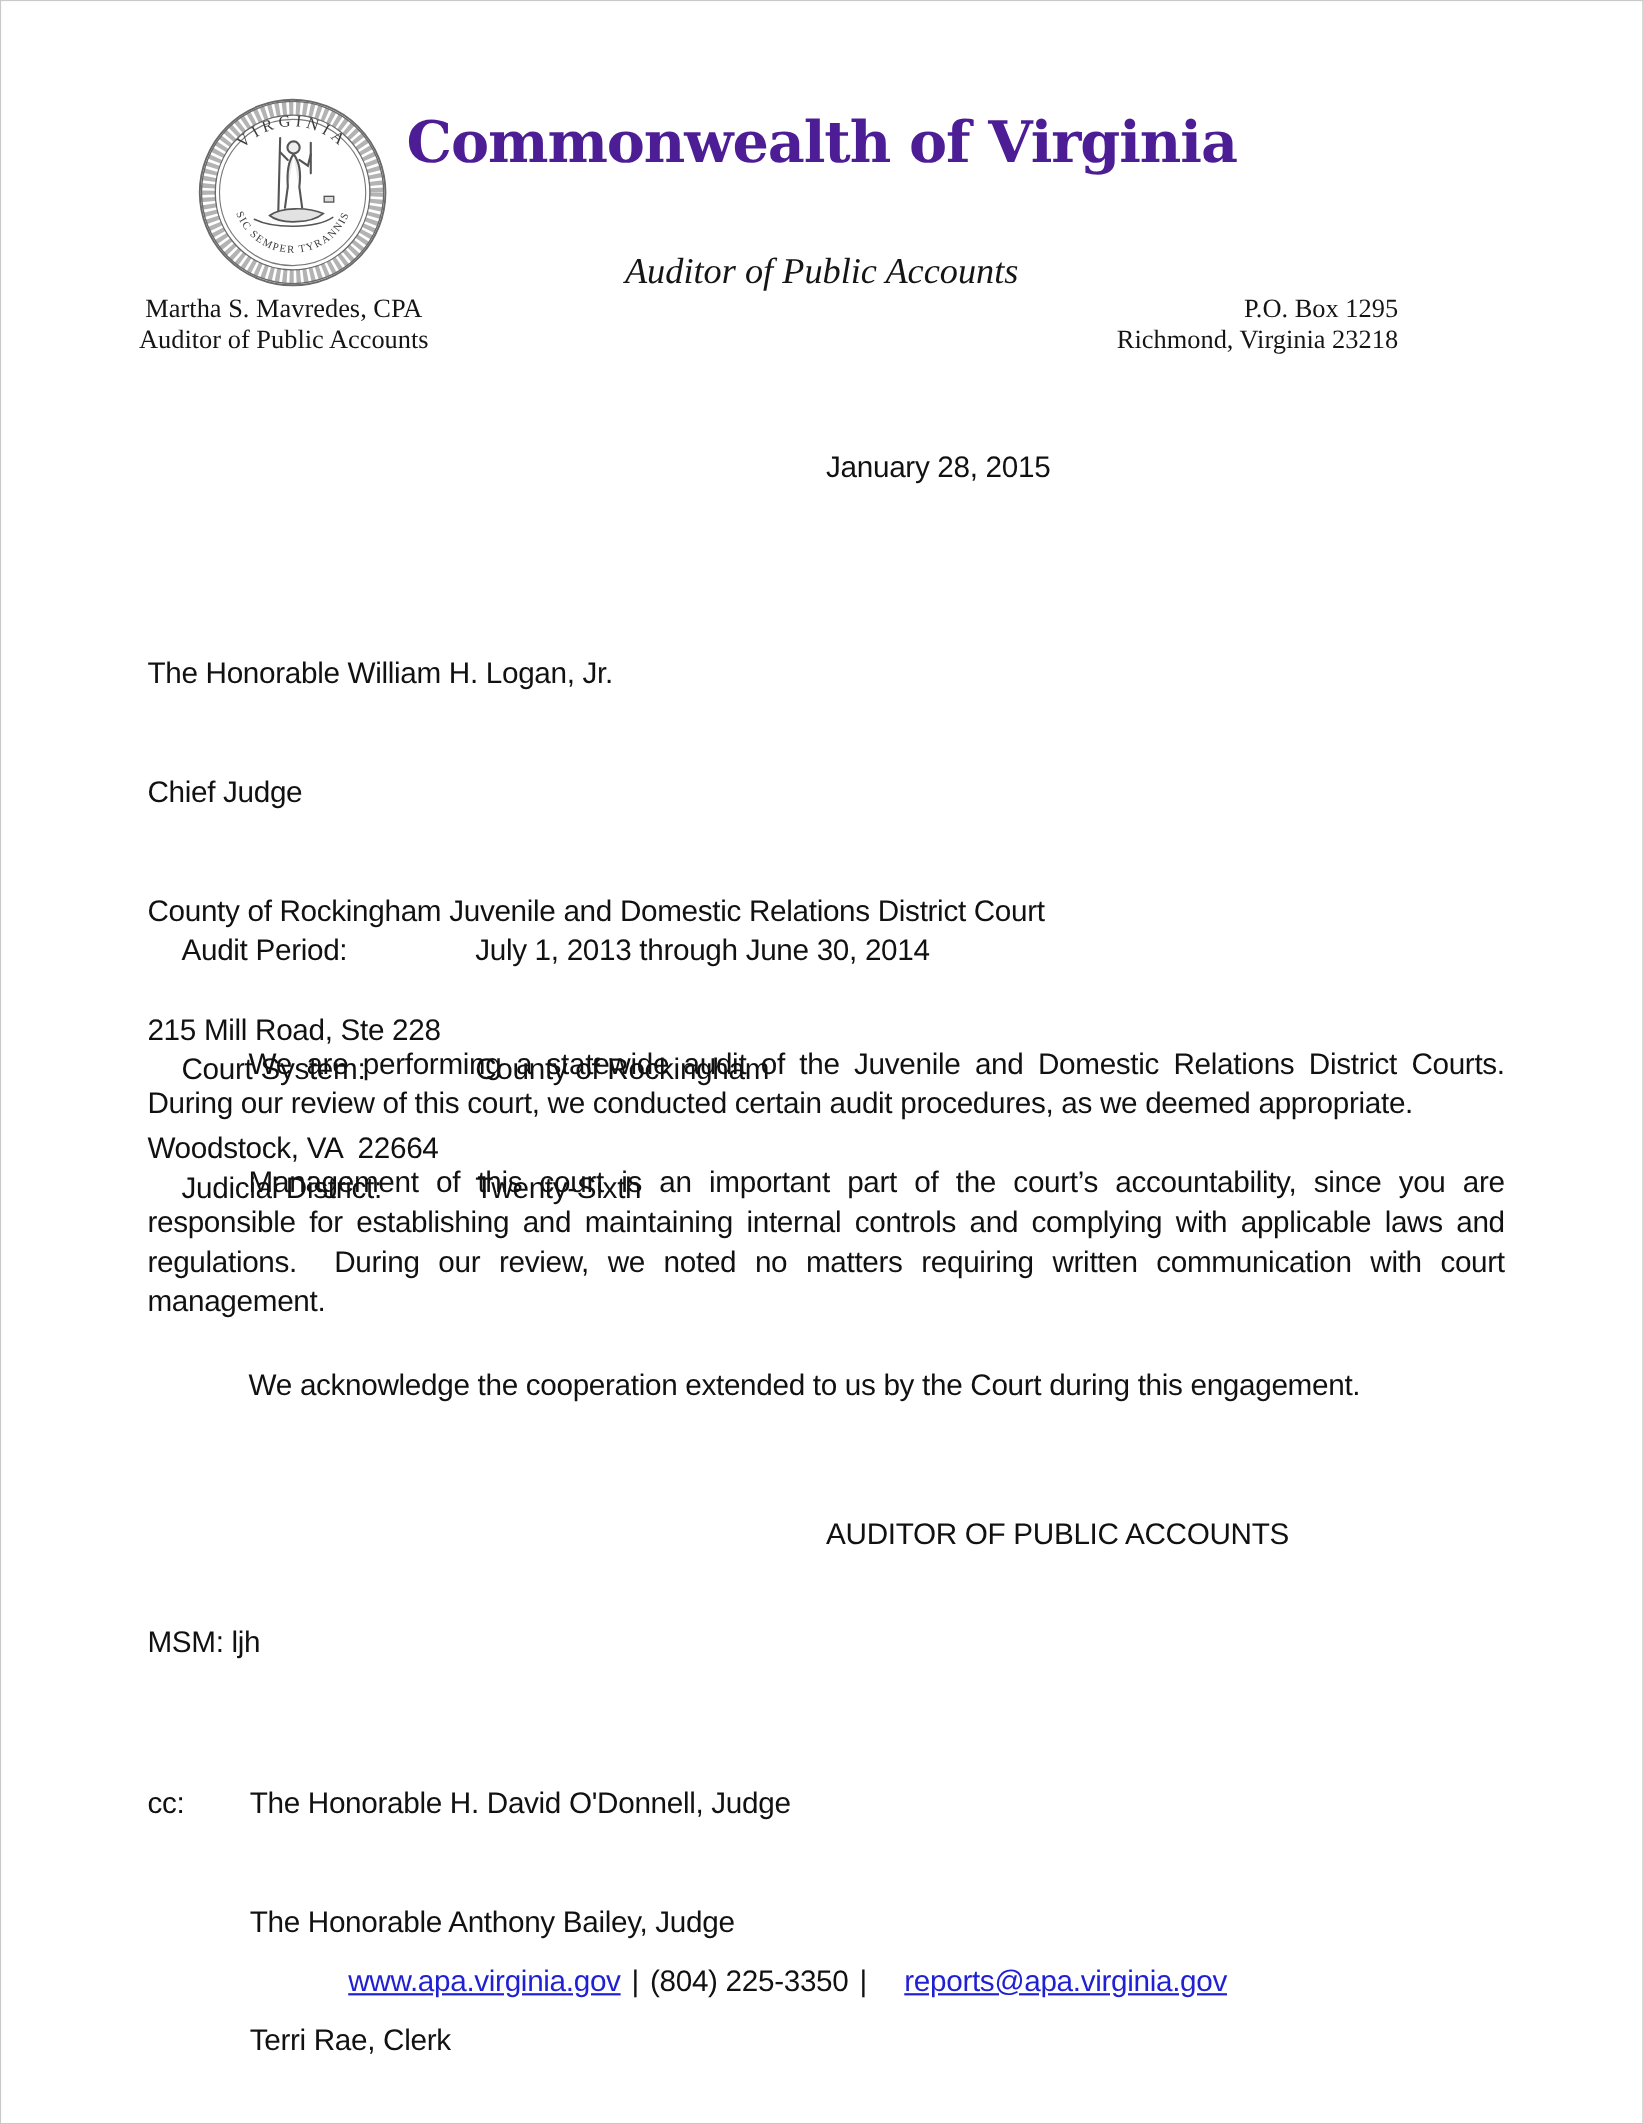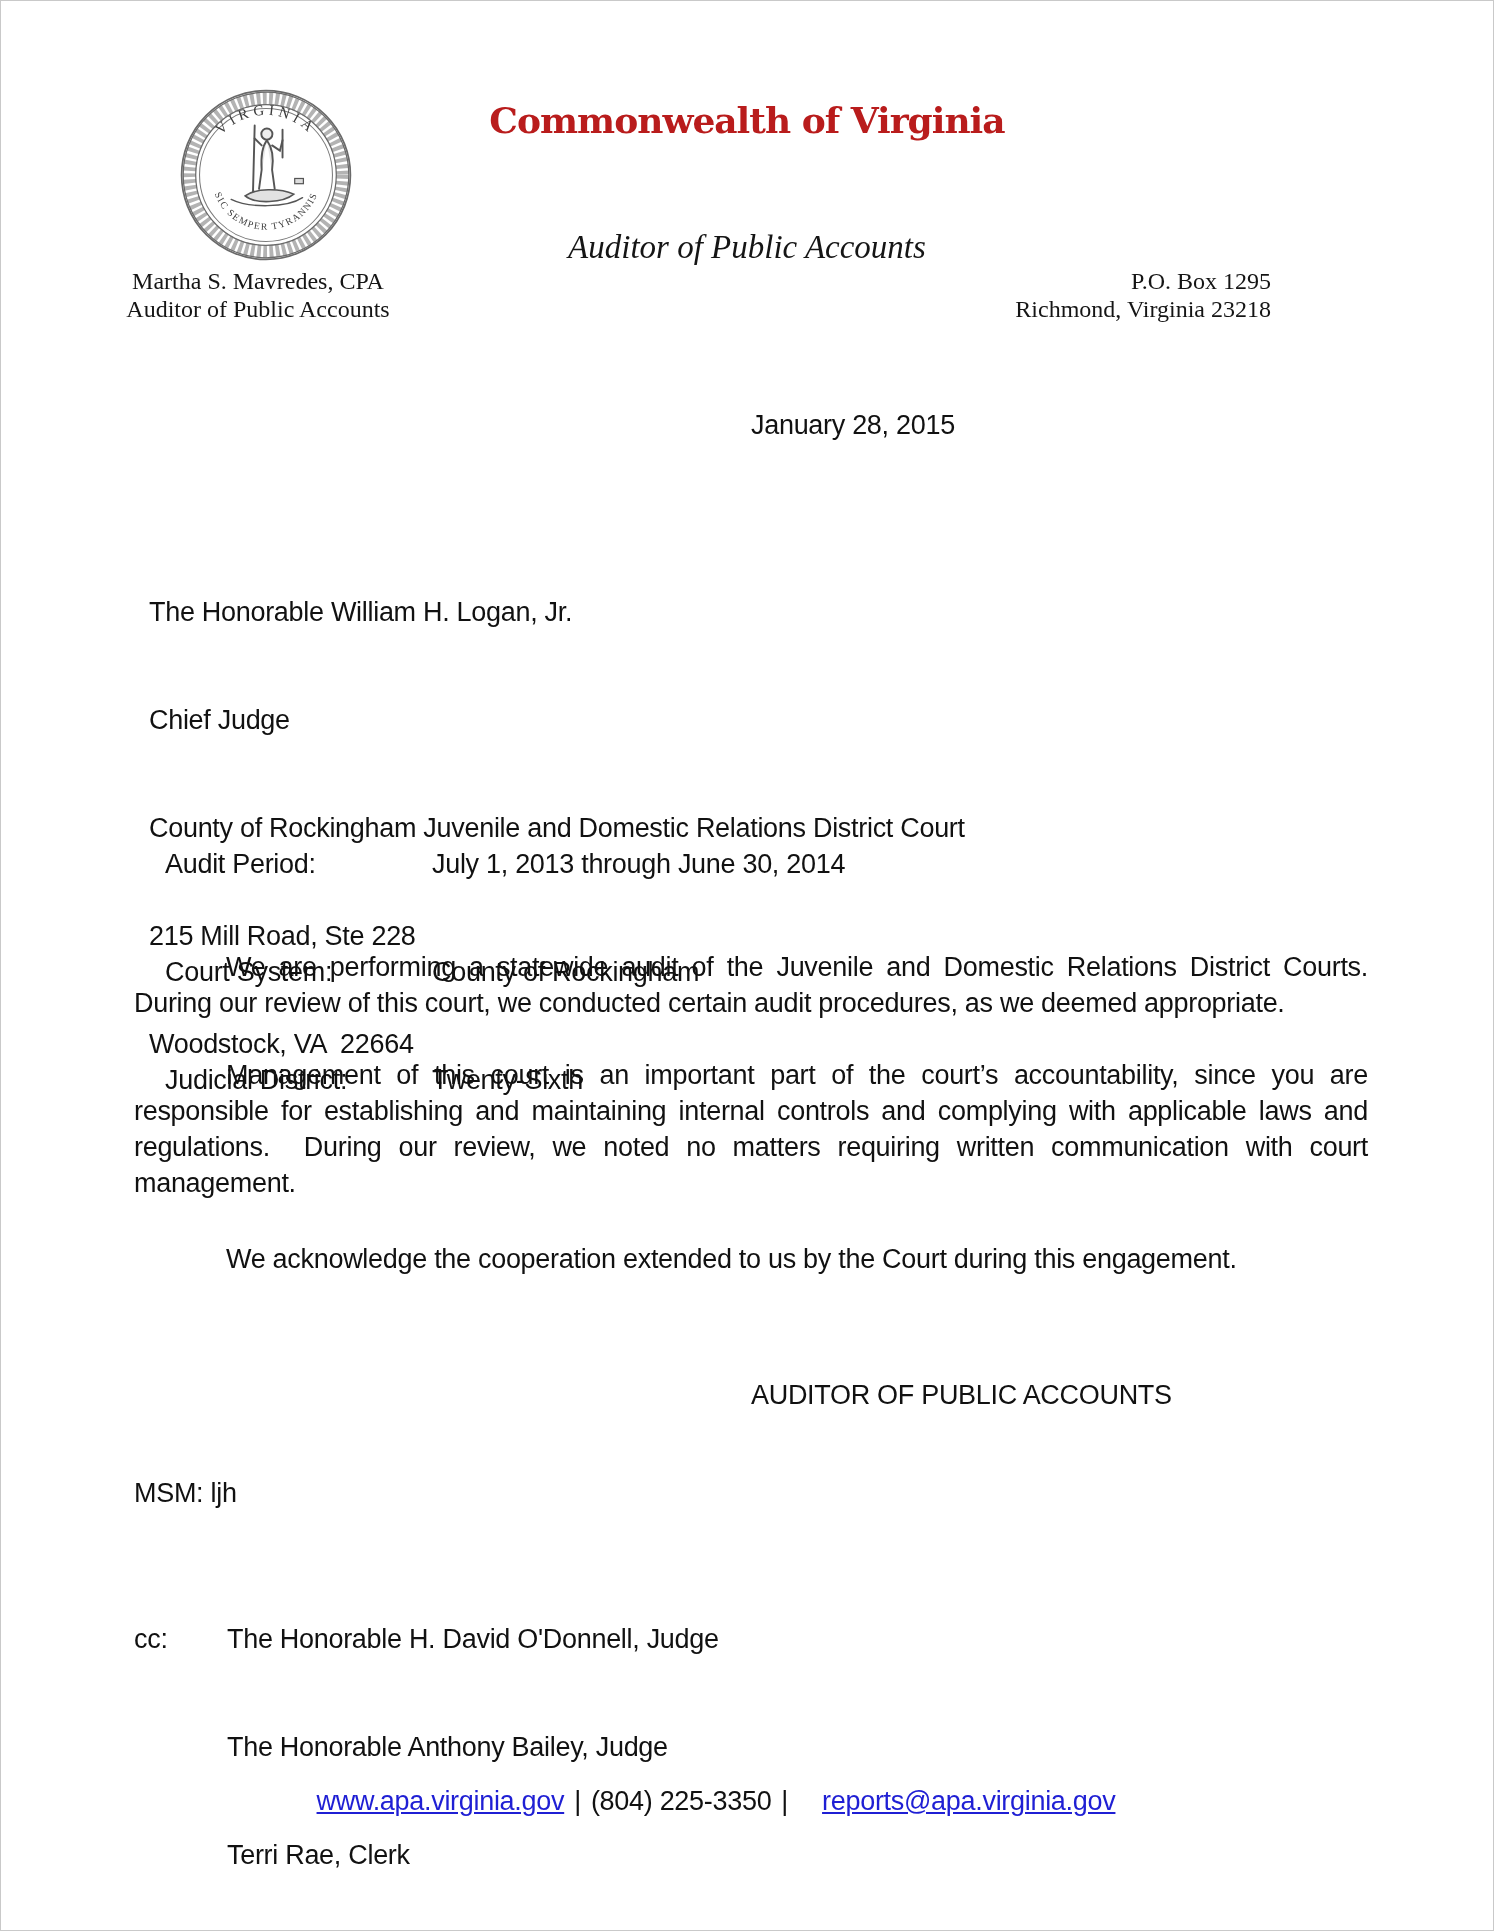--- a/index.html
+++ b/index.html
@@ -12,21 +12,21 @@
     font-family:"Liberation Sans","DejaVu Sans",sans-serif;
     color:#111111;
     overflow:hidden;
   }
   
   .seal{position:absolute;left:178px;top:86px;width:174px;height:176px;}
   .agency-title{
     position:absolute;left:0;right:0;top:98px;
     text-align:center;
     font-family:"DejaVu Serif","Liberation Serif",serif;
-    font-weight:700;font-size:36px;letter-spacing:-1px;color:#b91c1c;
+    font-weight:700;font-size:52px;letter-spacing:-1px;color:#4c1d95;
   }
   .agency-subtitle{
     position:absolute;left:0;right:0;top:228px;
     text-align:center;
     font-family:"Liberation Serif","DejaVu Serif",serif;
     font-style:italic;font-size:33px;color:#151515;
   }
   .official-block{
     position:absolute;left:122px;top:266px;width:270px;
     text-align:center;
@@ -35,21 +35,21 @@
   }
   .po-block{
     position:absolute;right:222px;top:266px;width:420px;
     text-align:right;
     font-family:"Liberation Serif","DejaVu Serif",serif;
     font-size:24px;line-height:28px;color:#151515;
   }
   
   .cal{font-size:27px;line-height:36px;letter-spacing:-0.3px;white-space:pre-wrap;}
   .date-line{position:absolute;left:750px;top:406px;}
-  .recipient{position:absolute;left:148px;top:521px;}
+  .recipient{position:absolute;left:133px;top:521px;}
   .audit-info{position:absolute;left:133px;top:773px;}
   .audit-row{display:flex;margin-left:31px;}
   .audit-label{width:267px;flex:0 0 267px;}
   .para{position:absolute;left:133px;width:1234px;text-align:justify;text-indent:92px;}
   .para1{top:948px;}
   .para2{top:1056px;}
   .para3{top:1240px;text-align:left;}
   .signature-line{position:absolute;left:750px;top:1376px;}
   .reference-line{position:absolute;left:133px;top:1474px;}
   .cc-block{position:absolute;left:133px;top:1548px;}

